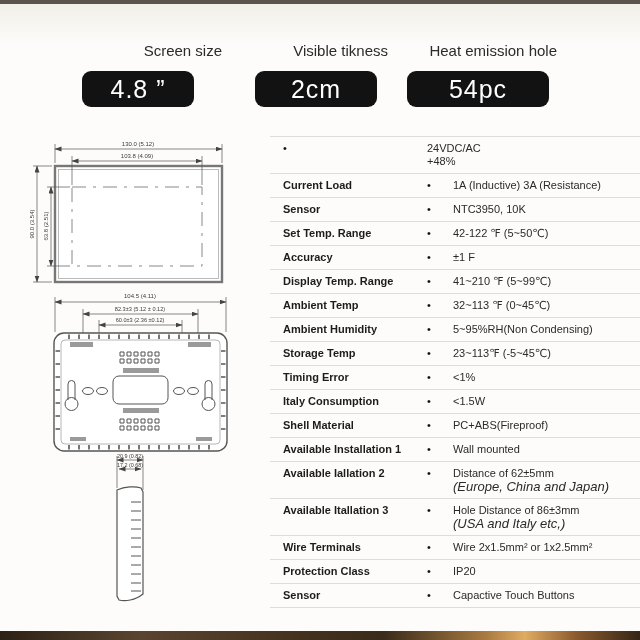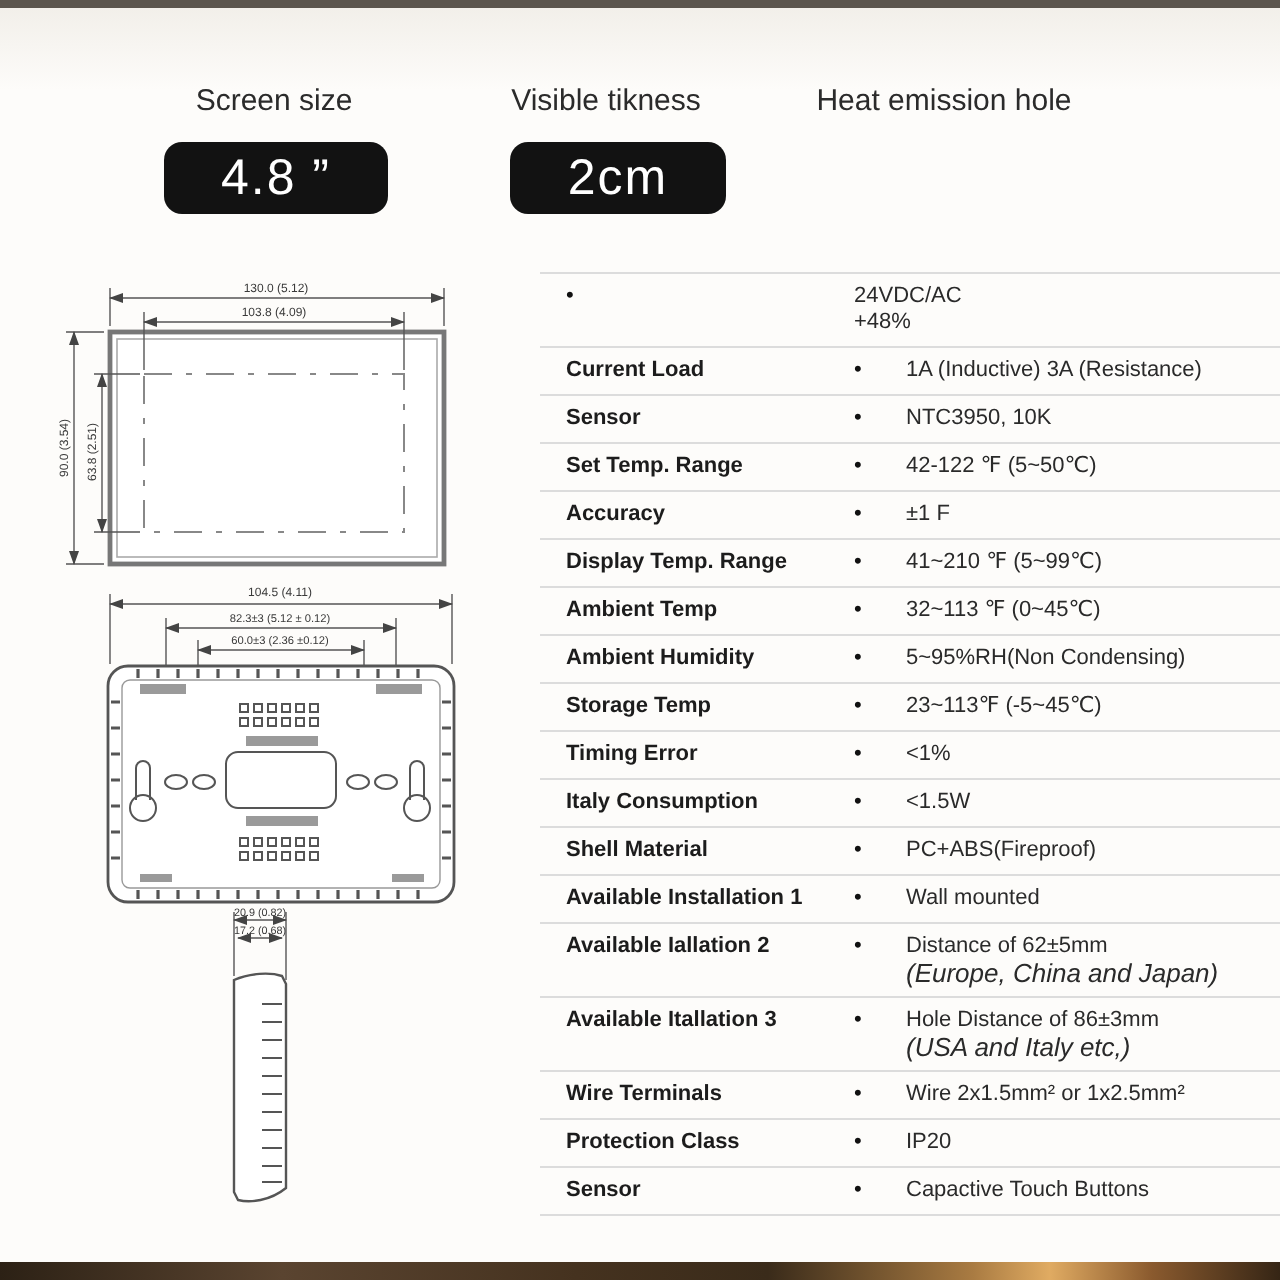--- a/index.html
+++ b/index.html
@@ -8,21 +8,21 @@
     background:linear-gradient(180deg,#f1eee8 0px,#fdfcfa 45px,#fdfcfa 100%);
     font-family:"Liberation Sans","DejaVu Sans",sans-serif;
     color:#1f1f1f;
   }
   .top-bar{position:absolute;left:0;top:0;width:640px;height:4px;background:#5b554d;}
   .bottom-bar{
     position:absolute;left:0;top:631px;width:640px;height:9px;
     background:linear-gradient(90deg,#2c2115 0%,#5a4430 22%,#45321f 45%,#3a2b1a 60%,#a97b42 76%,#e0ab62 82%,#8a5a2e 90%,#352515 100%);
   }
   
-  .hdr-label{position:absolute;width:170px;text-align:center;font-size:15px;color:#2b2b2b;top:42px;}
+  .hdr-label{position:absolute;width:170px;text-align:right;font-size:15px;color:#2b2b2b;top:42px;}
   .badge{
     position:absolute;top:71px;height:36px;line-height:36px;
     background:#121212;color:#fff;border-radius:9px;
     font-weight:normal;font-size:25px;text-align:center;letter-spacing:1px;
   }
   
   .spec-table{position:absolute;left:270px;top:136px;width:370px;}
   .spec-row{
     display:grid;grid-template-columns:144px 26px 1fr;
     padding:5px 0 5px 13px;border-top:1px solid #dcdcdc;
@@ -42,21 +42,22 @@
 
 <div class="stage">
 
   <div class="top-bar"></div>
 
   <div class="hdr-label" style="left:52px;">Screen size</div>
   <div class="hdr-label" style="left:218px;">Visible tikness</div>
   <div class="hdr-label" style="left:387px;">Heat emission hole</div>
 
   <div class="badge" style="left:82px;width:112px;">4.8 ”</div>
-  <div class="badge" style="left:255px;width:108px;">2cm</div>
+  <div class="badge" style="left:255px;width:122px;">2cm</div>
+  <div class="badge" style="left:407px;width:142px;">54pc</div>
 
   <svg class="drawing" style="left:15px;top:136px;" width="245" height="152" viewBox="0 0 245 152">
     <defs>
       <marker id="ar1" markerWidth="8" markerHeight="6" refX="6.5" refY="2.5" orient="auto-start-reverse" markerUnits="userSpaceOnUse">
         <path d="M0,0 L7,2.5 L0,5 Z" fill="#444"></path>
       </marker>
     </defs>
     <g>
       <rect x="40" y="30" width="167" height="116" fill="#ffffff" stroke="#777" stroke-width="2.4"></rect>
       <rect x="43.5" y="33.5" width="160" height="109" fill="none" stroke="#aaa" stroke-width="0.8"></rect>

